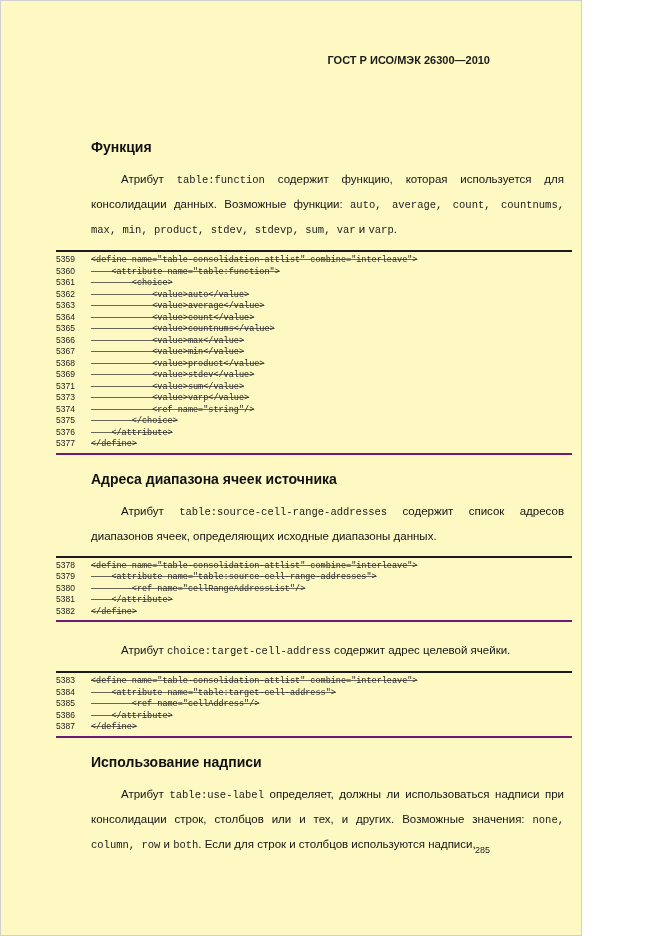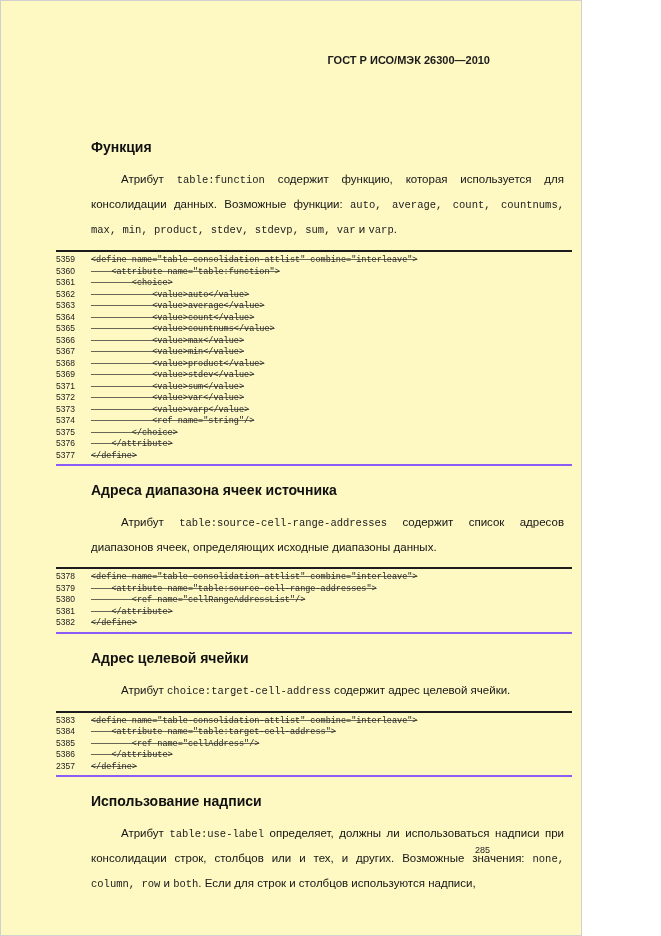--- a/index.html
+++ b/index.html
@@ -49,21 +49,21 @@
     text-indent: 30px;
   }
   .para .mono {
     font-family: "Liberation Mono", "DejaVu Sans Mono", monospace;
     font-size: 10.5px;
     color: #222;
   }
   .code-block {
     margin: 4px 0 16px 0;
     border-top: 2px solid #1c1c1c;
-    border-bottom: 2px solid #8b5cf6;
+    border-bottom: 2px solid #701a75;
     padding: 2px 0 3px 0;
   }
   .code-line {
     display: flex;
     align-items: baseline;
     line-height: 10.5px;
     white-space: pre;
   }
   .line-no {
     flex: 0 0 35px;
@@ -105,44 +105,42 @@
         <div class="code-line"><span class="line-no">5361</span><span class="code-text">        &lt;choice&gt;</span></div>
         <div class="code-line"><span class="line-no">5362</span><span class="code-text">            &lt;value&gt;auto&lt;/value&gt;</span></div>
         <div class="code-line"><span class="line-no">5363</span><span class="code-text">            &lt;value&gt;average&lt;/value&gt;</span></div>
         <div class="code-line"><span class="line-no">5364</span><span class="code-text">            &lt;value&gt;count&lt;/value&gt;</span></div>
         <div class="code-line"><span class="line-no">5365</span><span class="code-text">            &lt;value&gt;countnums&lt;/value&gt;</span></div>
         <div class="code-line"><span class="line-no">5366</span><span class="code-text">            &lt;value&gt;max&lt;/value&gt;</span></div>
         <div class="code-line"><span class="line-no">5367</span><span class="code-text">            &lt;value&gt;min&lt;/value&gt;</span></div>
         <div class="code-line"><span class="line-no">5368</span><span class="code-text">            &lt;value&gt;product&lt;/value&gt;</span></div>
         <div class="code-line"><span class="line-no">5369</span><span class="code-text">            &lt;value&gt;stdev&lt;/value&gt;</span></div>
         <div class="code-line"><span class="line-no">5371</span><span class="code-text">            &lt;value&gt;sum&lt;/value&gt;</span></div>
-        <div class="code-line"><span class="line-no">5372</span><span class="code-text">            &lt;value&gt;var&lt;/value&gt;</span></div>
         <div class="code-line"><span class="line-no">5373</span><span class="code-text">            &lt;value&gt;varp&lt;/value&gt;</span></div>
         <div class="code-line"><span class="line-no">5374</span><span class="code-text">            &lt;ref name="string"/&gt;</span></div>
         <div class="code-line"><span class="line-no">5375</span><span class="code-text">        &lt;/choice&gt;</span></div>
         <div class="code-line"><span class="line-no">5376</span><span class="code-text">    &lt;/attribute&gt;</span></div>
         <div class="code-line"><span class="line-no">5377</span><span class="code-text">&lt;/define&gt;</span></div>
       </div>
       <div class="section-heading">Адреса диапазона ячеек источника</div>
       <p class="para"><span class="reg">Атрибут </span><span class="mono">table:source-cell-range-addresses</span><span class="reg"> содержит список адресов диапазонов ячеек, определяющих исходные диапазоны данных.</span></p>
       <div class="code-block">
         <div class="code-line"><span class="line-no">5378</span><span class="code-text">&lt;define name="table-consolidation-attlist" combine="interleave"&gt;</span></div>
         <div class="code-line"><span class="line-no">5379</span><span class="code-text">    &lt;attribute name="table:source-cell-range-addresses"&gt;</span></div>
         <div class="code-line"><span class="line-no">5380</span><span class="code-text">        &lt;ref name="cellRangeAddressList"/&gt;</span></div>
         <div class="code-line"><span class="line-no">5381</span><span class="code-text">    &lt;/attribute&gt;</span></div>
         <div class="code-line"><span class="line-no">5382</span><span class="code-text">&lt;/define&gt;</span></div>
       </div>
-      <div class="section-heading">Адрес целевой ячейки</div>
       <p class="para"><span class="reg">Атрибут </span><span class="mono">choice:target-cell-address</span><span class="reg"> содержит адрес целевой ячейки.</span></p>
       <div class="code-block">
         <div class="code-line"><span class="line-no">5383</span><span class="code-text">&lt;define name="table-consolidation-attlist" combine="interleave"&gt;</span></div>
         <div class="code-line"><span class="line-no">5384</span><span class="code-text">    &lt;attribute name="table:target-cell-address"&gt;</span></div>
         <div class="code-line"><span class="line-no">5385</span><span class="code-text">        &lt;ref name="cellAddress"/&gt;</span></div>
         <div class="code-line"><span class="line-no">5386</span><span class="code-text">    &lt;/attribute&gt;</span></div>
-        <div class="code-line"><span class="line-no">2357</span><span class="code-text">&lt;/define&gt;</span></div>
+        <div class="code-line"><span class="line-no">5387</span><span class="code-text">&lt;/define&gt;</span></div>
       </div>
       <div class="section-heading">Использование надписи</div>
       <p class="para"><span class="reg">Атрибут </span><span class="mono">table:use-label</span><span class="reg"> определяет, должны ли использоваться надписи при консолидации строк, столбцов или и тех, и других. Возможные значения: </span><span class="mono">none, column, row</span><span class="reg"> и </span><span class="mono">both</span><span class="reg">. Если для строк и столбцов используются надписи,</span></p>
     </div>
 
   <div class="doc-footer">
     <span>285</span>
   </div>
 </div>
 

